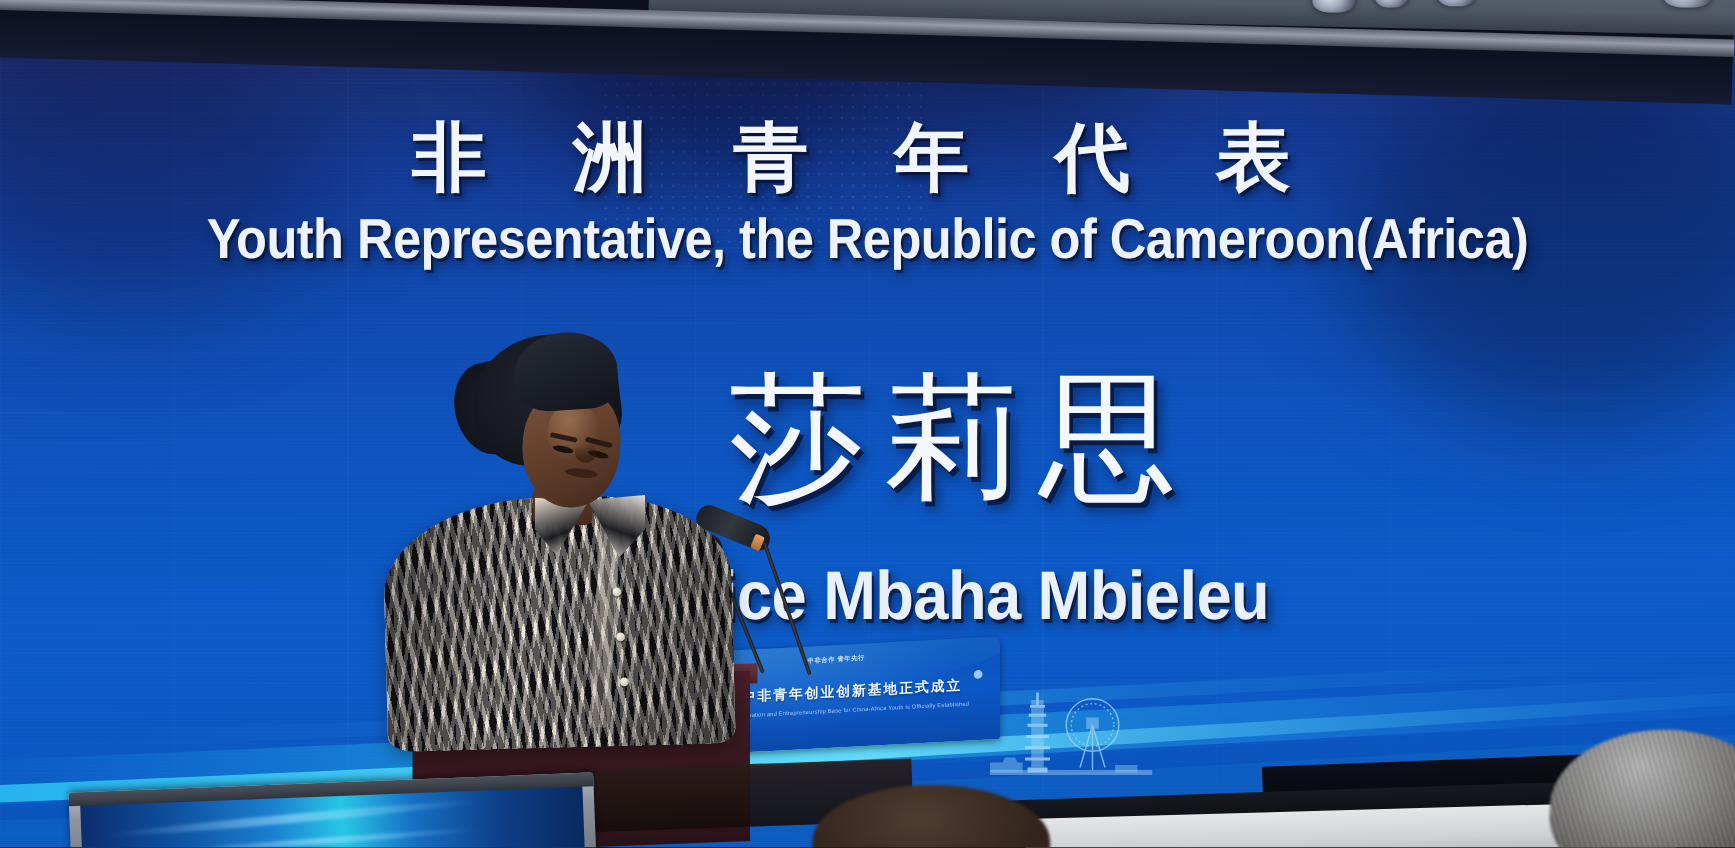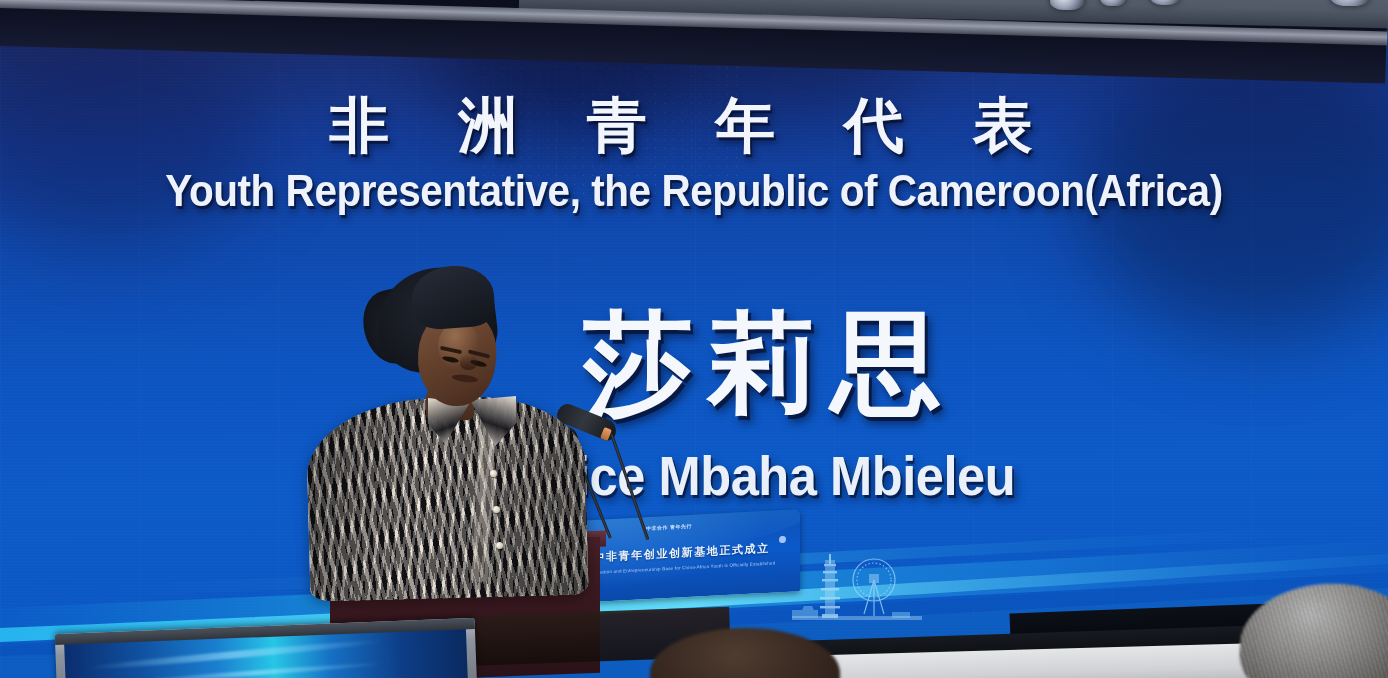--- a/index.html
+++ b/index.html
@@ -123,24 +123,24 @@
     color:#eef2fa;
     letter-spacing:-0.5px;
     transform:scaleX(0.90);
     text-shadow:
       2px 3px 0 rgba(6,18,52,.70),
       3px 5px 8px rgba(3,10,34,.50);
     white-space:nowrap;
   }
   .cn-name {
     position:absolute;
-    left:583px; top:308px;
+    left:583px; top:296px;
     font-family:"Liberation Sans", sans-serif;
     font-size:110px;
-    font-weight:bold;
+    font-weight:normal;
     color:#f4f7fc;
     letter-spacing:14px;
     line-height:1;
     text-shadow:
       3px 4px 0 rgba(6,18,52,.78),
       5px 7px 10px rgba(3,10,34,.55);
     white-space:nowrap;
   }
   .en-name {
     position:absolute;

